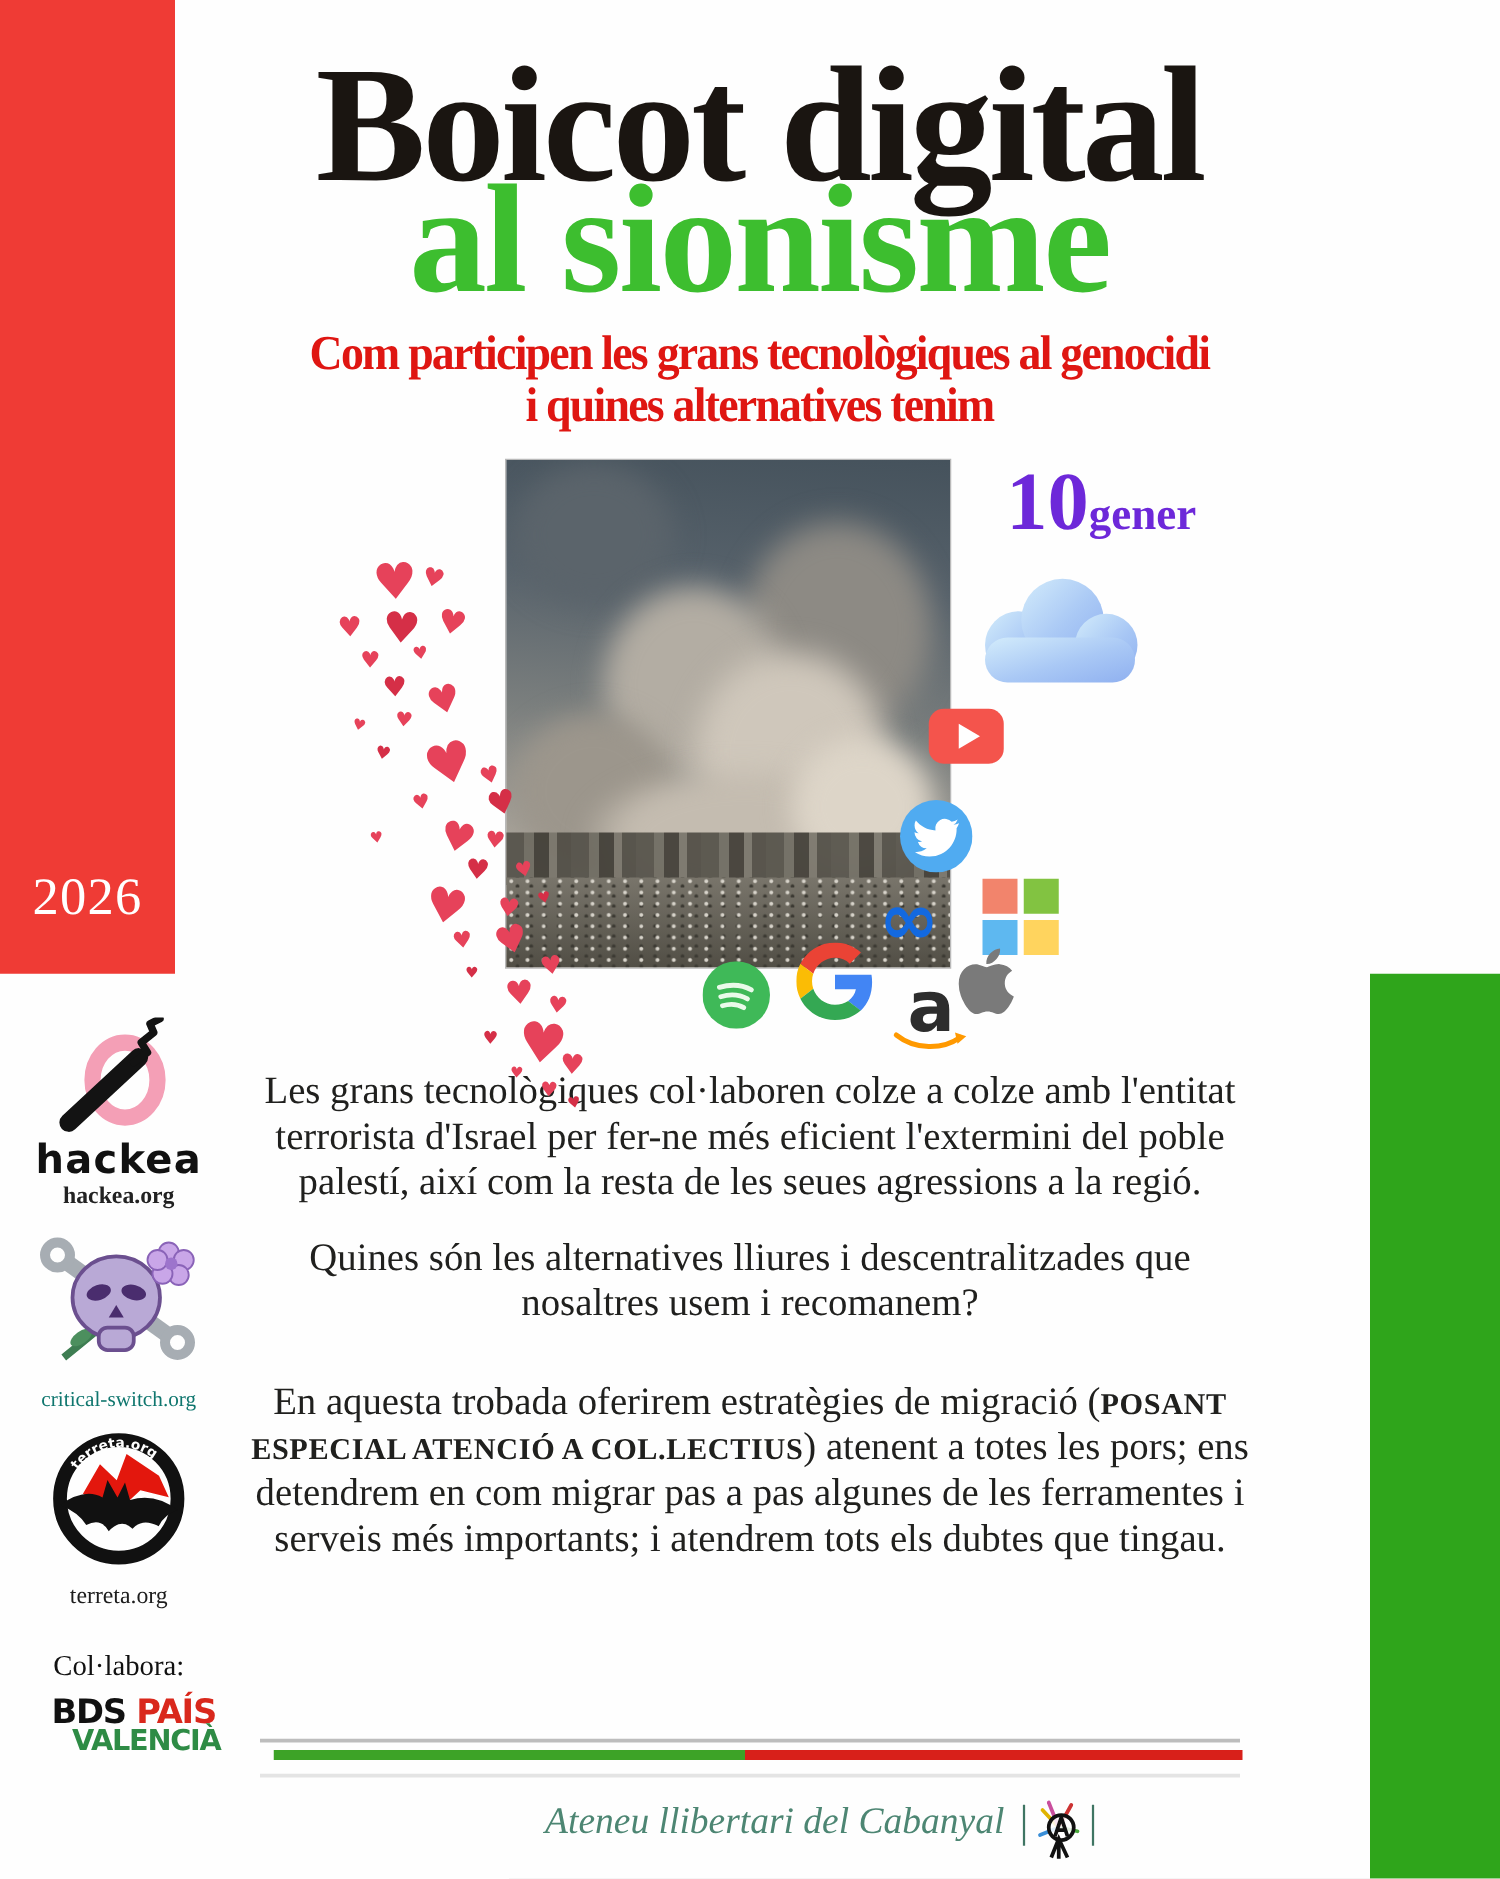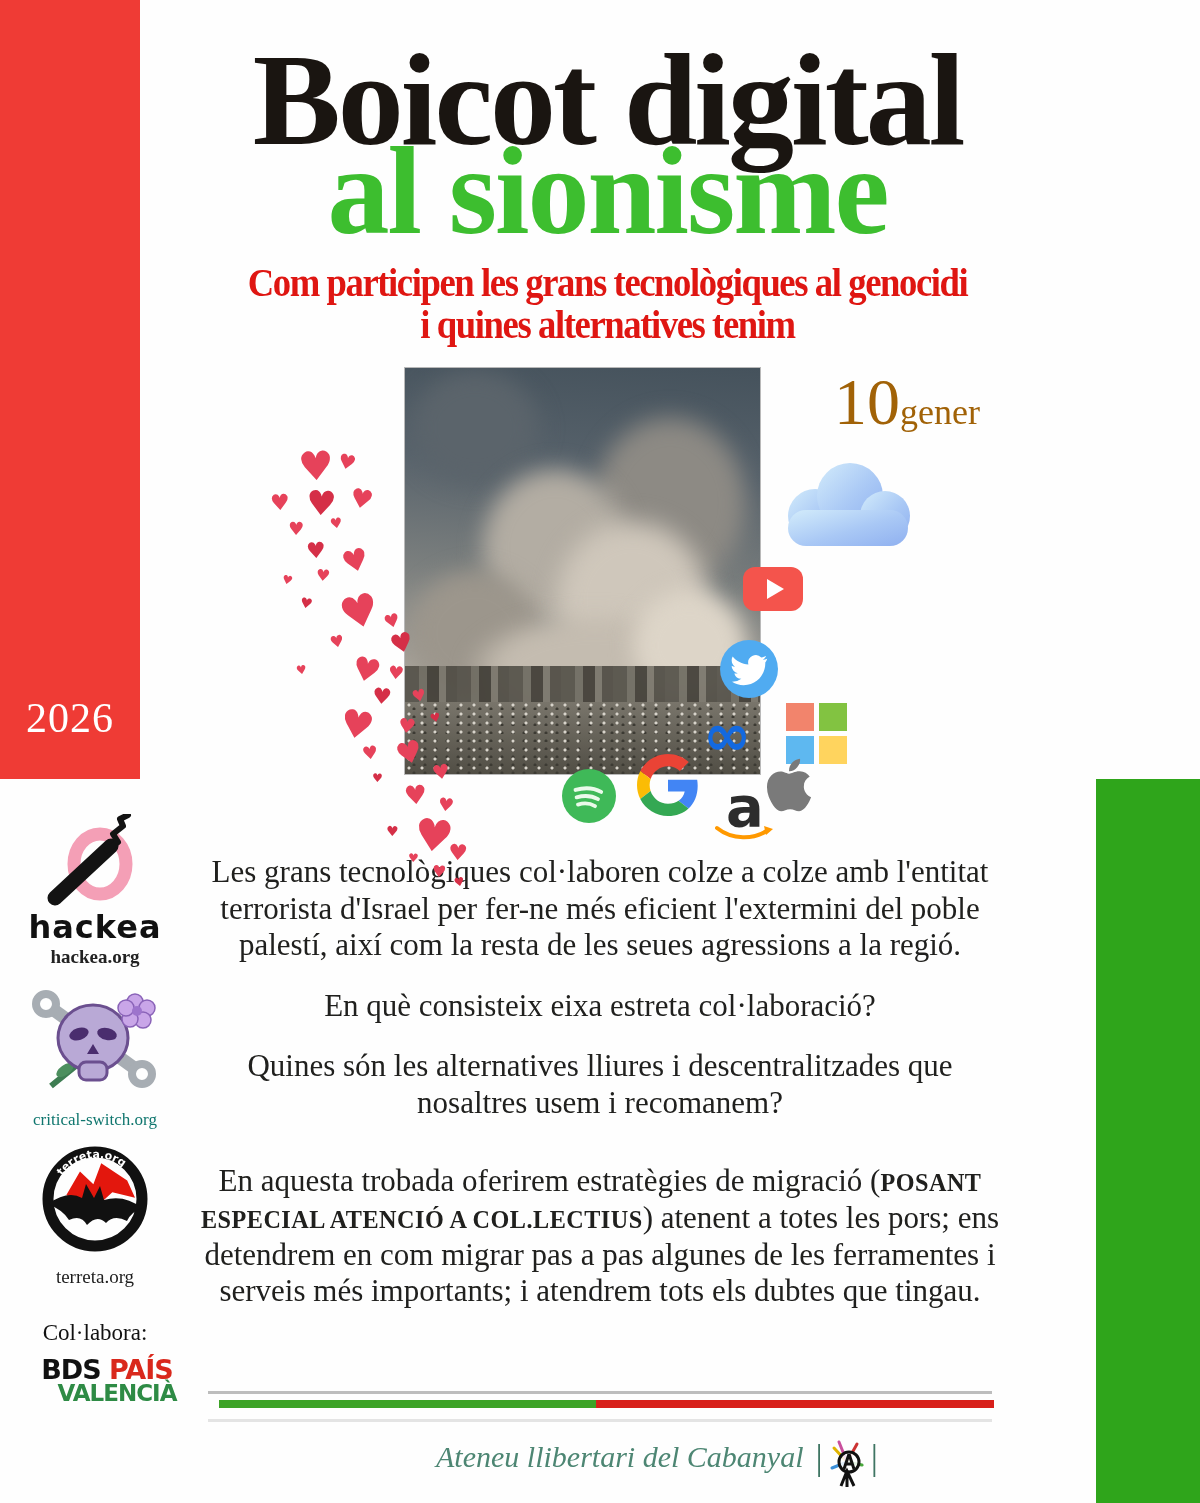--- a/index.html
+++ b/index.html
@@ -34,22 +34,22 @@
   .s7{left:-25px;top:-25px;width:190px;height:170px;background:radial-gradient(closest-side,#5b646b 0%,#5b646b 55%,transparent 78%);}
   .skyline{position:absolute;left:0;right:0;bottom:66px;height:42px;opacity:.92;filter:blur(.6px);
      background:repeating-linear-gradient(90deg,#55524a 0 14px,#6f6c62 14px 22px,#413e37 22px 34px,#7a766c 34px 41px,#504d45 41px 52px);}
   .rubble{position:absolute;left:0;right:0;bottom:0;height:72px;
      background:radial-gradient(circle 2px at 4px 3px,#d8d4cb 0 1px,transparent 2px),
                 radial-gradient(circle 2px at 9px 7px,#3c3a33 0 1px,transparent 2px),
                 linear-gradient(180deg,#79756b,#514e45);
      background-size:13px 9px,11px 8px,100% 100%;}
 
   
-  .date-block{position:absolute;left:805px;top:372px;width:175px;text-align:right;
-              color:#a16207;font-weight:normal;line-height:.9;z-index:2;}
+  .date-block{position:absolute;left:805px;top:372px;width:175px;text-align:left;
+              color:#6d28d9;font-weight:bold;line-height:.9;z-index:2;}
   .d-day{font-size:66px;}
   .d-month{font-size:36px;}
   .d-row2{margin-top:6px;padding-left:34px;}
   .d-hour{font-size:52px;}
   .d-suffix{font-size:30px;}
 
   
   .icon{position:absolute;z-index:6;}
   .cloud-icon{left:775px;top:452px;width:146px;height:110px;}
   .youtube-icon{left:743px;top:567px;width:60px;height:44px;background:#F4544C;border-radius:12px;
@@ -235,21 +235,20 @@
       <span class="heart" style="left: 414px; top: 814px; font-size: 44px; transform: rotate(7deg);">♥</span>
       <span class="heart" style="left: 386px; top: 824px; font-size: 14px; transform: rotate(1deg);">♥</span>
       <span class="heart" style="left: 448px; top: 842px; font-size: 22px; transform: rotate(3deg);">♥</span>
       <span class="heart" style="left: 408px; top: 852px; font-size: 12px; transform: rotate(3deg);">♥</span>
       <span class="heart" style="left: 432px; top: 864px; font-size: 16px; transform: rotate(3deg);">♥</span>
       <span class="heart" style="left: 454px; top: 876px; font-size: 12px; transform: rotate(-11deg);">♥</span>
     </div>
 
   <div class="copy">
     <p>Les grans tecnològiques col·laboren colze a colze amb l'entitat terrorista d'Israel per fer-ne més eficient l'extermini del poble palestí, així com la resta de les seues agressions a la regió.</p>
-    <p>En què consisteix eixa estreta col·laboració?</p>
     <p class="q2">Quines són les alternatives lliures i descentralitzades que nosaltres usem i recomanem?</p>
     <p><span>En aquesta trobada oferirem estratègies de migració (</span><span class="caps">POSANT ESPECIAL ATENCIÓ A COL.LECTIUS</span><span>) atenent a totes les pors; ens detendrem en com migrar pas a pas algunes de les ferramentes i serveis més importants; i atendrem tots els dubtes que tingau.</span></p>
   </div>
 
   <div class="side">
 
     <div class="item hackea-logo">
       <svg width="96" height="94" viewBox="0 0 96 94">
         <ellipse cx="53" cy="50" rx="26" ry="30" fill="none" stroke="#F49FB6" stroke-width="13"></ellipse>
         <path d="M8 84 L64 32" stroke="#131313" stroke-width="15" stroke-linecap="round"></path>

